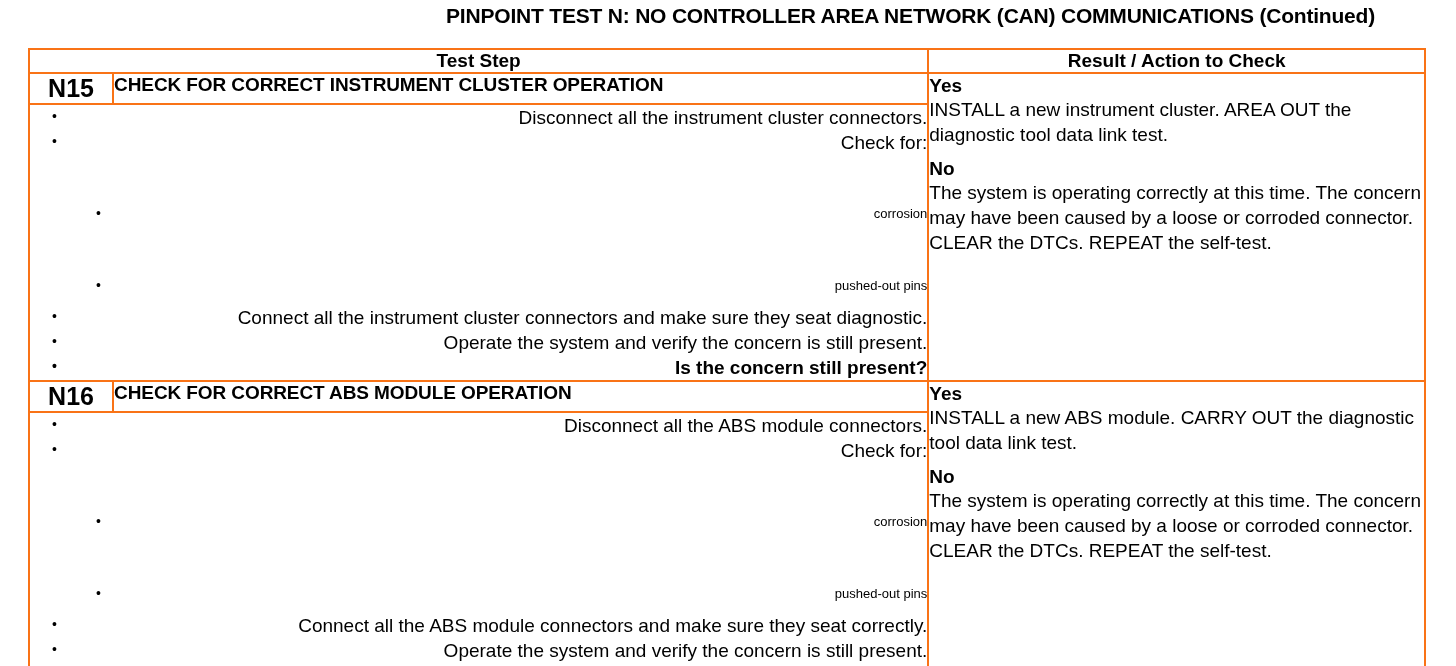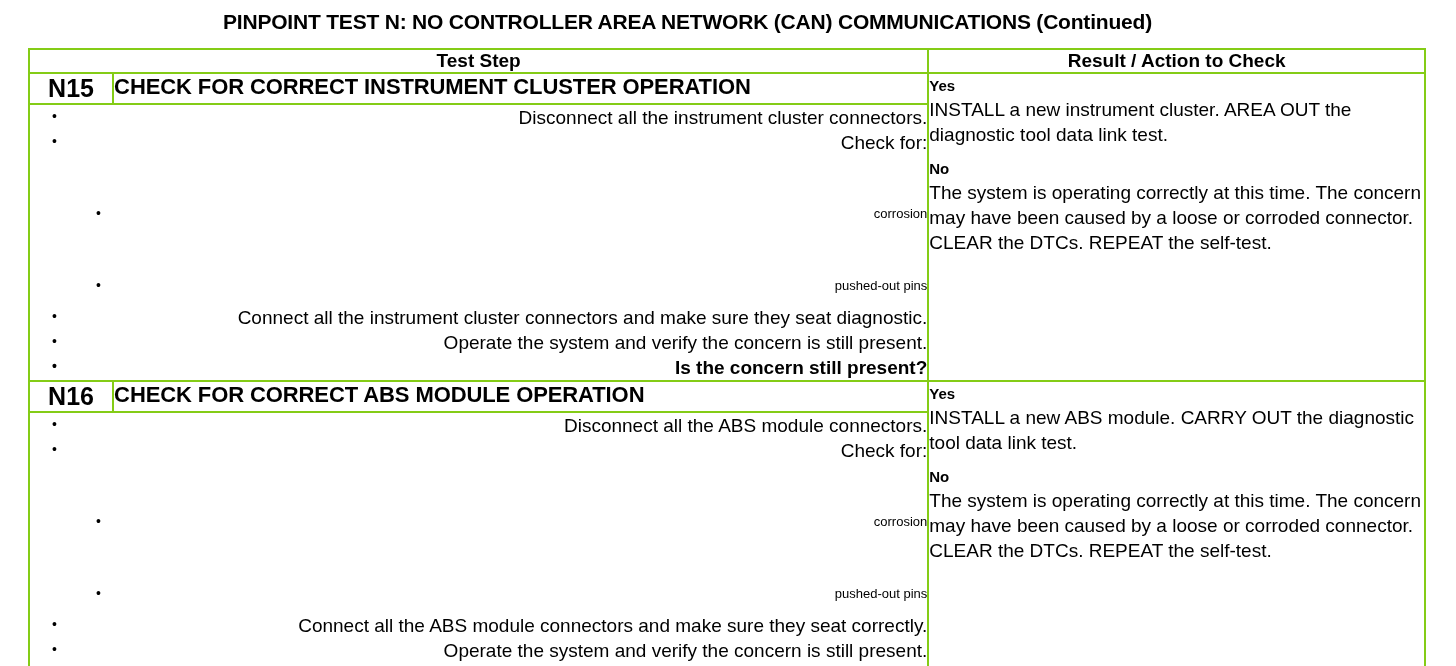--- a/index.html
+++ b/index.html
@@ -16,39 +16,39 @@
   }
   .page {
     position: relative;
     width: 1456px;
     height: 666px;
   }
 
   .doc-title {
     position: absolute;
     left: 0;
-    top: 10px;
+    top: 4px;
     width: 1375px;
-    text-align: center;
+    text-align: right;
     font-size: 21px;
     font-weight: bold;
     letter-spacing: -0.2px;
     white-space: nowrap;
   }
 
   .ppt-table {
     position: absolute;
     left: 28px;
     top: 48px;
     width: 1398px;
     border-collapse: collapse;
     table-layout: fixed;
   }
   .ppt-table td, .ppt-table th {
-    border: 2px solid #84cc16;
+    border: 2px solid #f97316;
     padding: 0;
     vertical-align: top;
   }
 
   .col-id    { width: 84px; }
   .col-step  { width: 814px; }
   .col-res   { width: 496px; }
 
   
   .hdr {
@@ -62,21 +62,21 @@
   
   .step-id {
     text-align: center;
     font-size: 25px;
     font-weight: bold;
     padding: 5px 0 6px 0;
     vertical-align: middle;
     border-bottom: 2px solid #000;
   }
   .step-title {
-    font-size: 22px;
+    font-size: 19px;
     font-weight: bold;
     padding: 5px 0 6px 12px;
     vertical-align: middle;
     border-bottom: 2px solid #000;
     letter-spacing: -0.1px;
   }
   .step-body {
     padding: 8px 10px 10px 10px;
     border-top: none;
   }
@@ -123,21 +123,21 @@
     top: -1px;
     font-size: 14px;
   }
 
   
   .result-cell {
     padding: 10px 14px 10px 12px;
     vertical-align: middle;
   }
   .res-label {
-    font-size: 15px;
+    font-size: 19px;
     font-weight: bold;
     line-height: 23px;
   }
   .res-text {
     font-size: 19px;
     line-height: 25px;
     margin-bottom: 10px;
   }
   .res-text:last-child { margin-bottom: 0; }
 </style>

